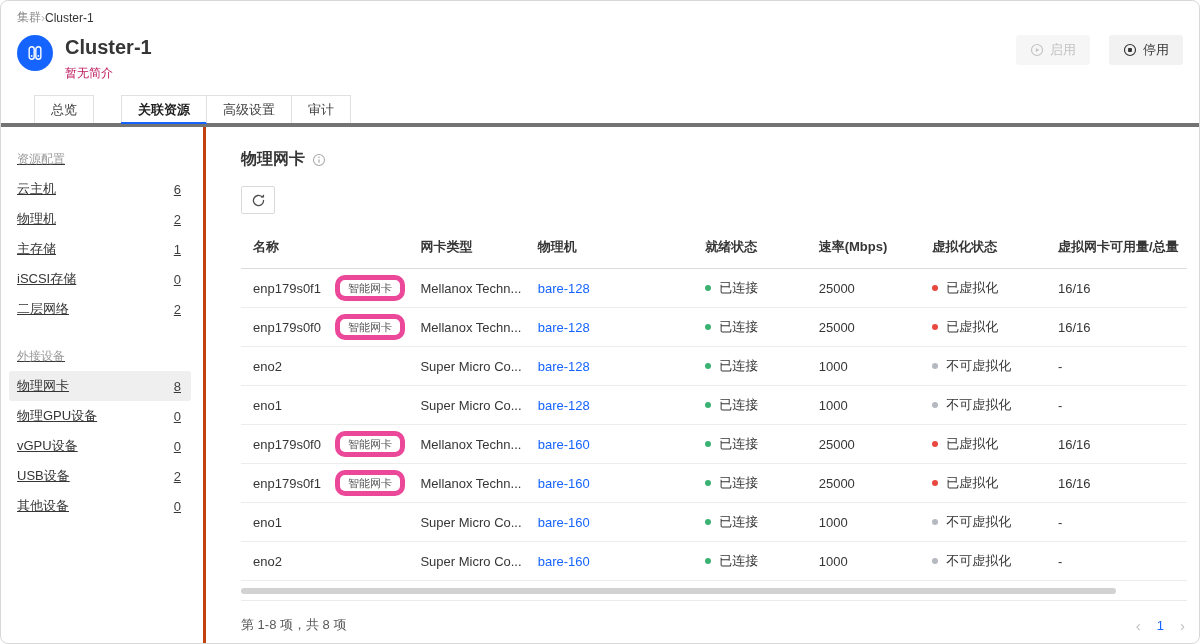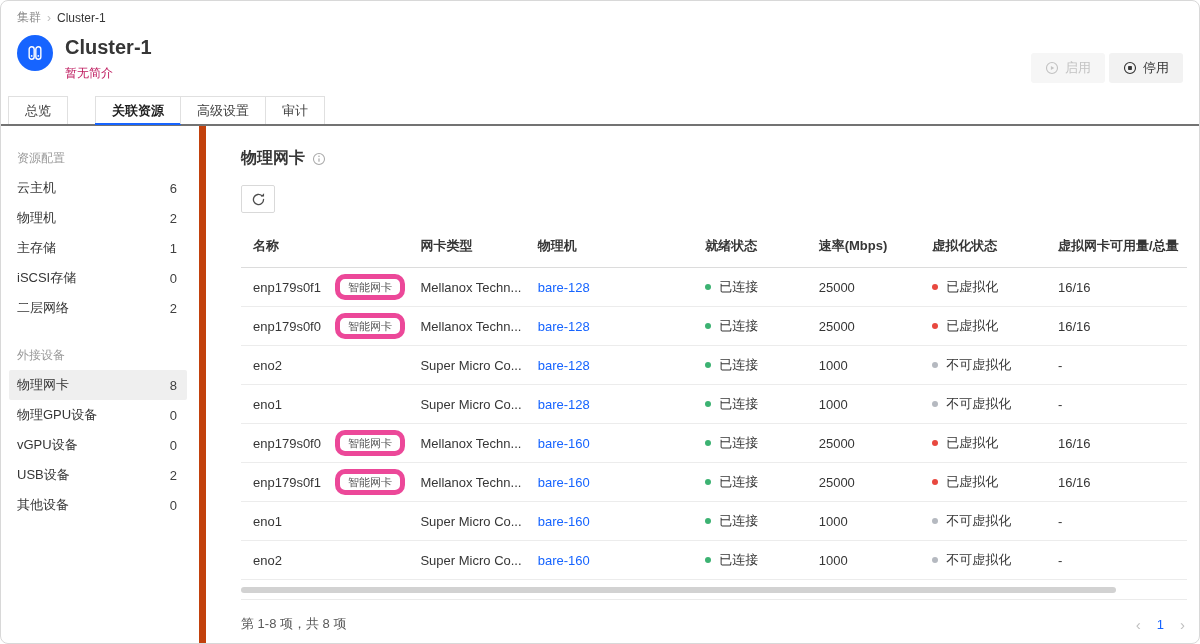--- a/index.html
+++ b/index.html
@@ -8,57 +8,57 @@
     font-family:"Liberation Sans","DejaVu Sans",sans-serif;
     background:#fff; color:#363636; overflow:hidden;
   }
   .page {
     width:1200px; height:644px; background:#fff;
     border:1px solid #d8d8d8; border-radius:8px;
     display:flex; flex-direction:column; overflow:hidden;
   }
   
   .topbar { padding:0 16px; }
-  .breadcrumb { padding-top:8px; font-size:12px; color:#8c8c8c; display:flex; align-items:center; gap:6px; }
+  .breadcrumb { padding-top:8px; font-size:12px; color:#8c8c8c; display:flex; align-items:center; }
   .bc-root { cursor:pointer; }
   .bc-sep { color:#c0c0c0; }
   .bc-cur { color:#363636; }
   .header-row { display:flex; align-items:flex-start; margin-top:9px; }
   .cluster-icon {
     width:36px; height:36px; border-radius:50%; background:var(--accent,#1664ff);
     display:flex; align-items:center; justify-content:center; flex:0 0 auto;
   }
   .title-block { margin-left:12px; }
   h1 { font-size:20px; font-weight:700; line-height:24px; }
   .subtitle { font-size:12px; color:#be185d; margin-top:6px; }
-  .actions { margin-left:auto; display:flex; gap:4px; margin-top:18px; }
+  .actions { margin-left:auto; display:flex; gap:19px; margin-top:0; }
   .btn {
     height:30px; padding:0 14px; background:#f2f2f2; border:none; border-radius:3px;
     font-size:13px; color:#363636; display:flex; align-items:center; gap:6px;
     cursor:pointer; font-family:inherit;
   }
   .btn.disabled { color:#c3c3c3; background:#f6f6f6; cursor:default; }
   .btn-icon { display:flex; align-items:center; }
   
-  .tabbar-wrap { border-bottom:2px solid #737373; padding:0 7px; margin-top:13px; }
+  .tabbar-wrap { border-bottom:4px solid #737373; padding:0 33px; margin-top:13px; }
   .tabs { display:flex; }
   .tab {
     position:relative; height:28px; padding:0 16px; display:flex; align-items:center;
     font-size:13px; color:#404040; background:#fff; border:1px solid #e0e0e0;
     border-bottom:none; cursor:pointer; white-space:nowrap;
   }
   .tab + .tab { margin-left:-1px; }
   .tab.active { font-weight:700; color:#1f1f1f;margin-left:27px; }
   .tab.active::after {
     content:""; position:absolute; left:-1px; right:-1px; bottom:-1px; height:2px;
     background:var(--accent,#1664ff);
   }
   
   .body { flex:1; display:flex; min-height:0; }
-  .sidebar { width:205px; flex:0 0 205px; border-right:7px solid #c2410c; padding-top:16px; overflow:hidden; }
+  .sidebar { width:205px; flex:0 0 205px; border-right:3px solid #c2410c; padding-top:16px; overflow:hidden;text-decoration:underline; }
   .side-title { font-size:12px; color:#999; padding:8px 16px 6px; }
   .side-title.gap { margin-top:16px; }
   .side-item {
     height:30px; margin:0 12px 0 8px; padding:0 10px 0 8px; border-radius:2px;
     display:flex; align-items:center; justify-content:space-between;
     font-size:13px; color:#363636; cursor:pointer;
   }
   .side-item.selected { background:#efefef; }
   .side-count { color:#404040; }
   

